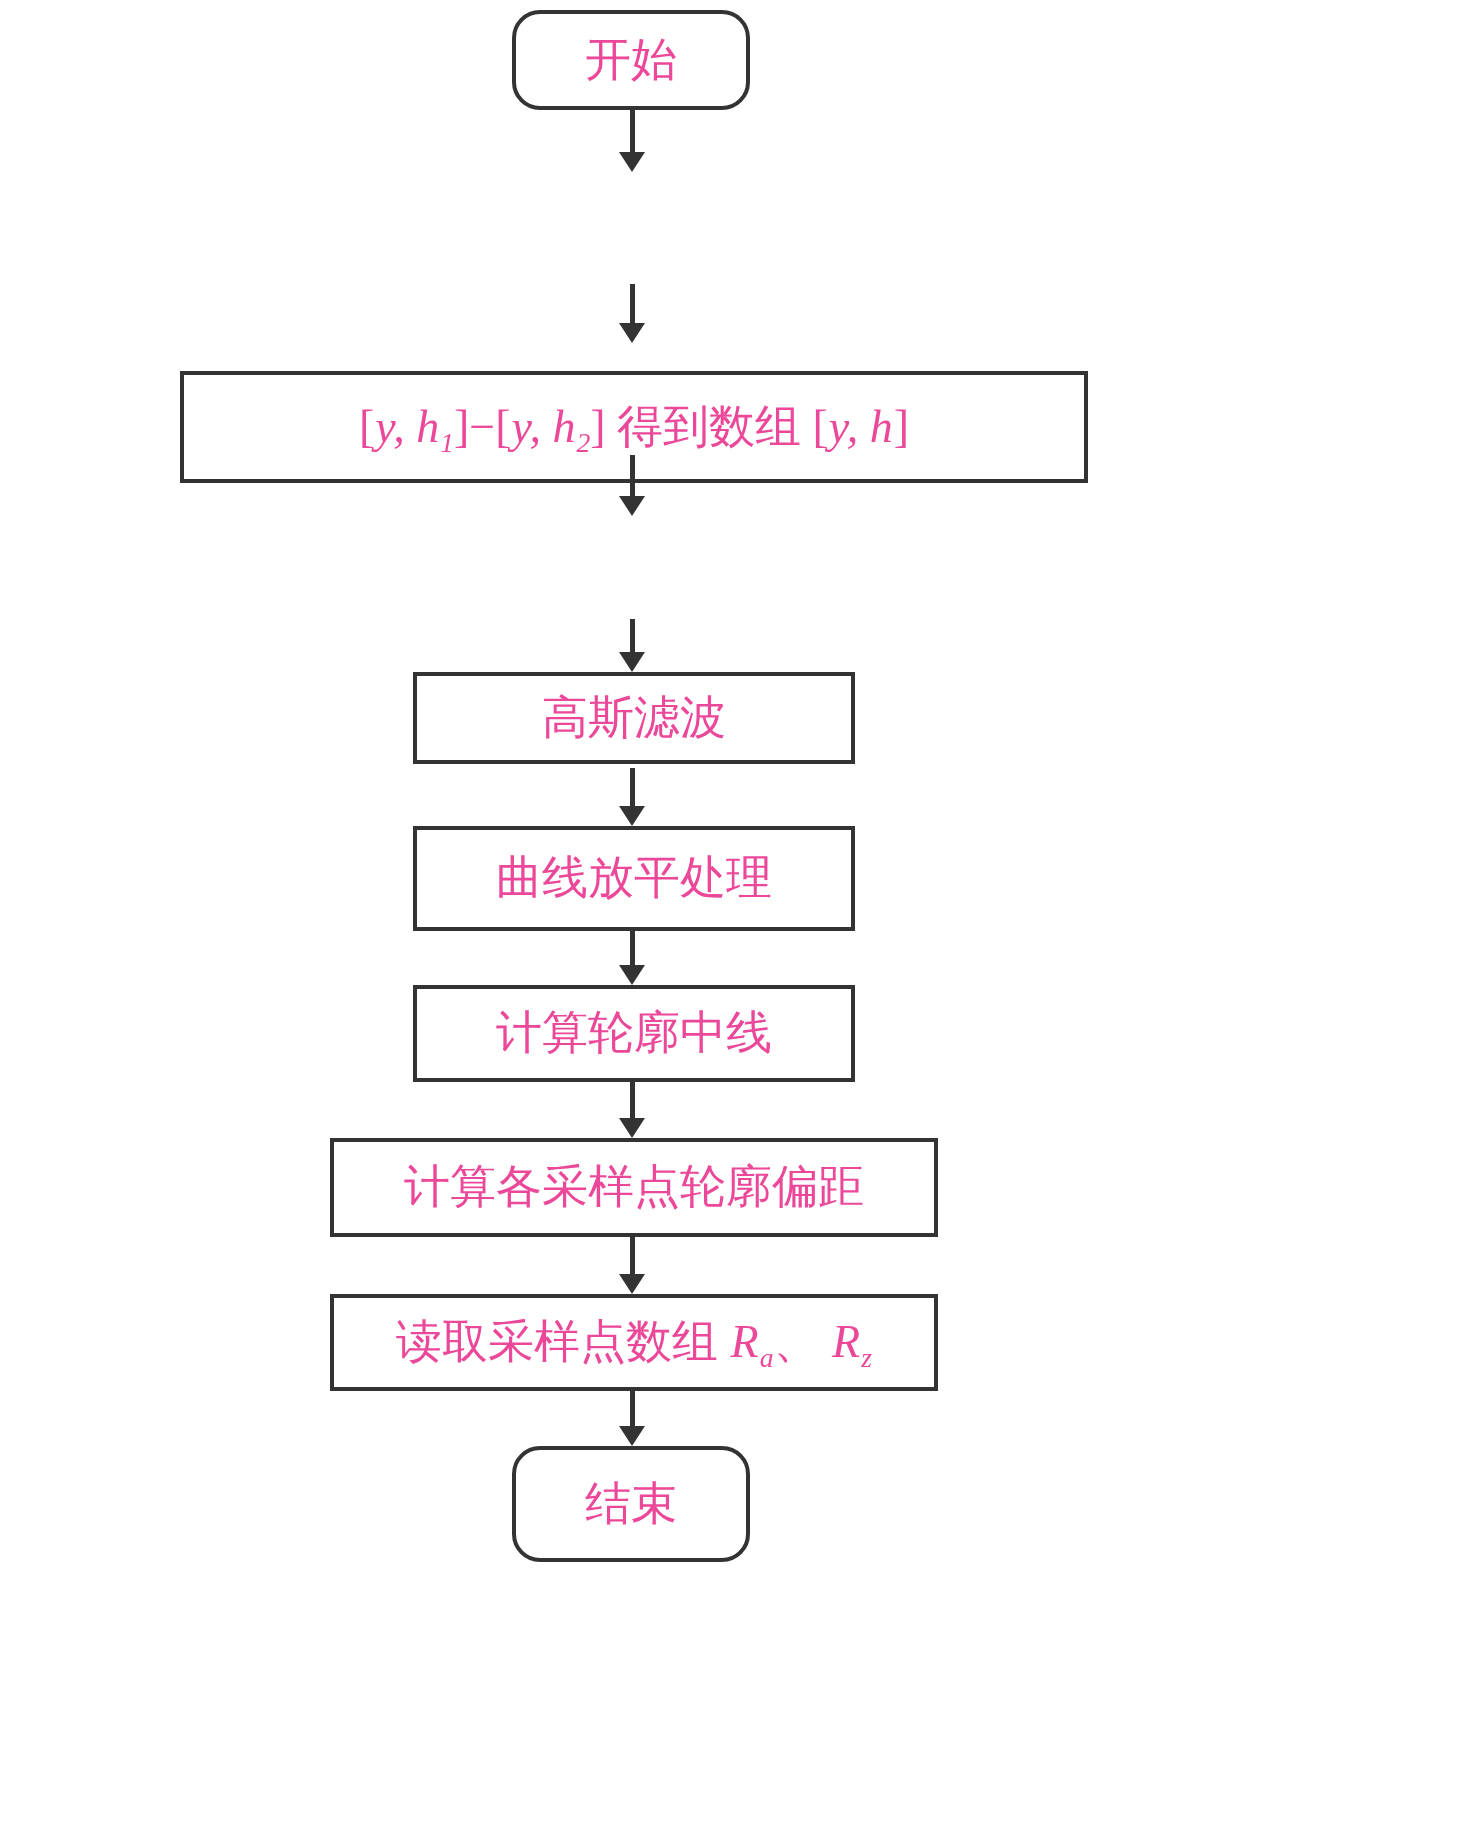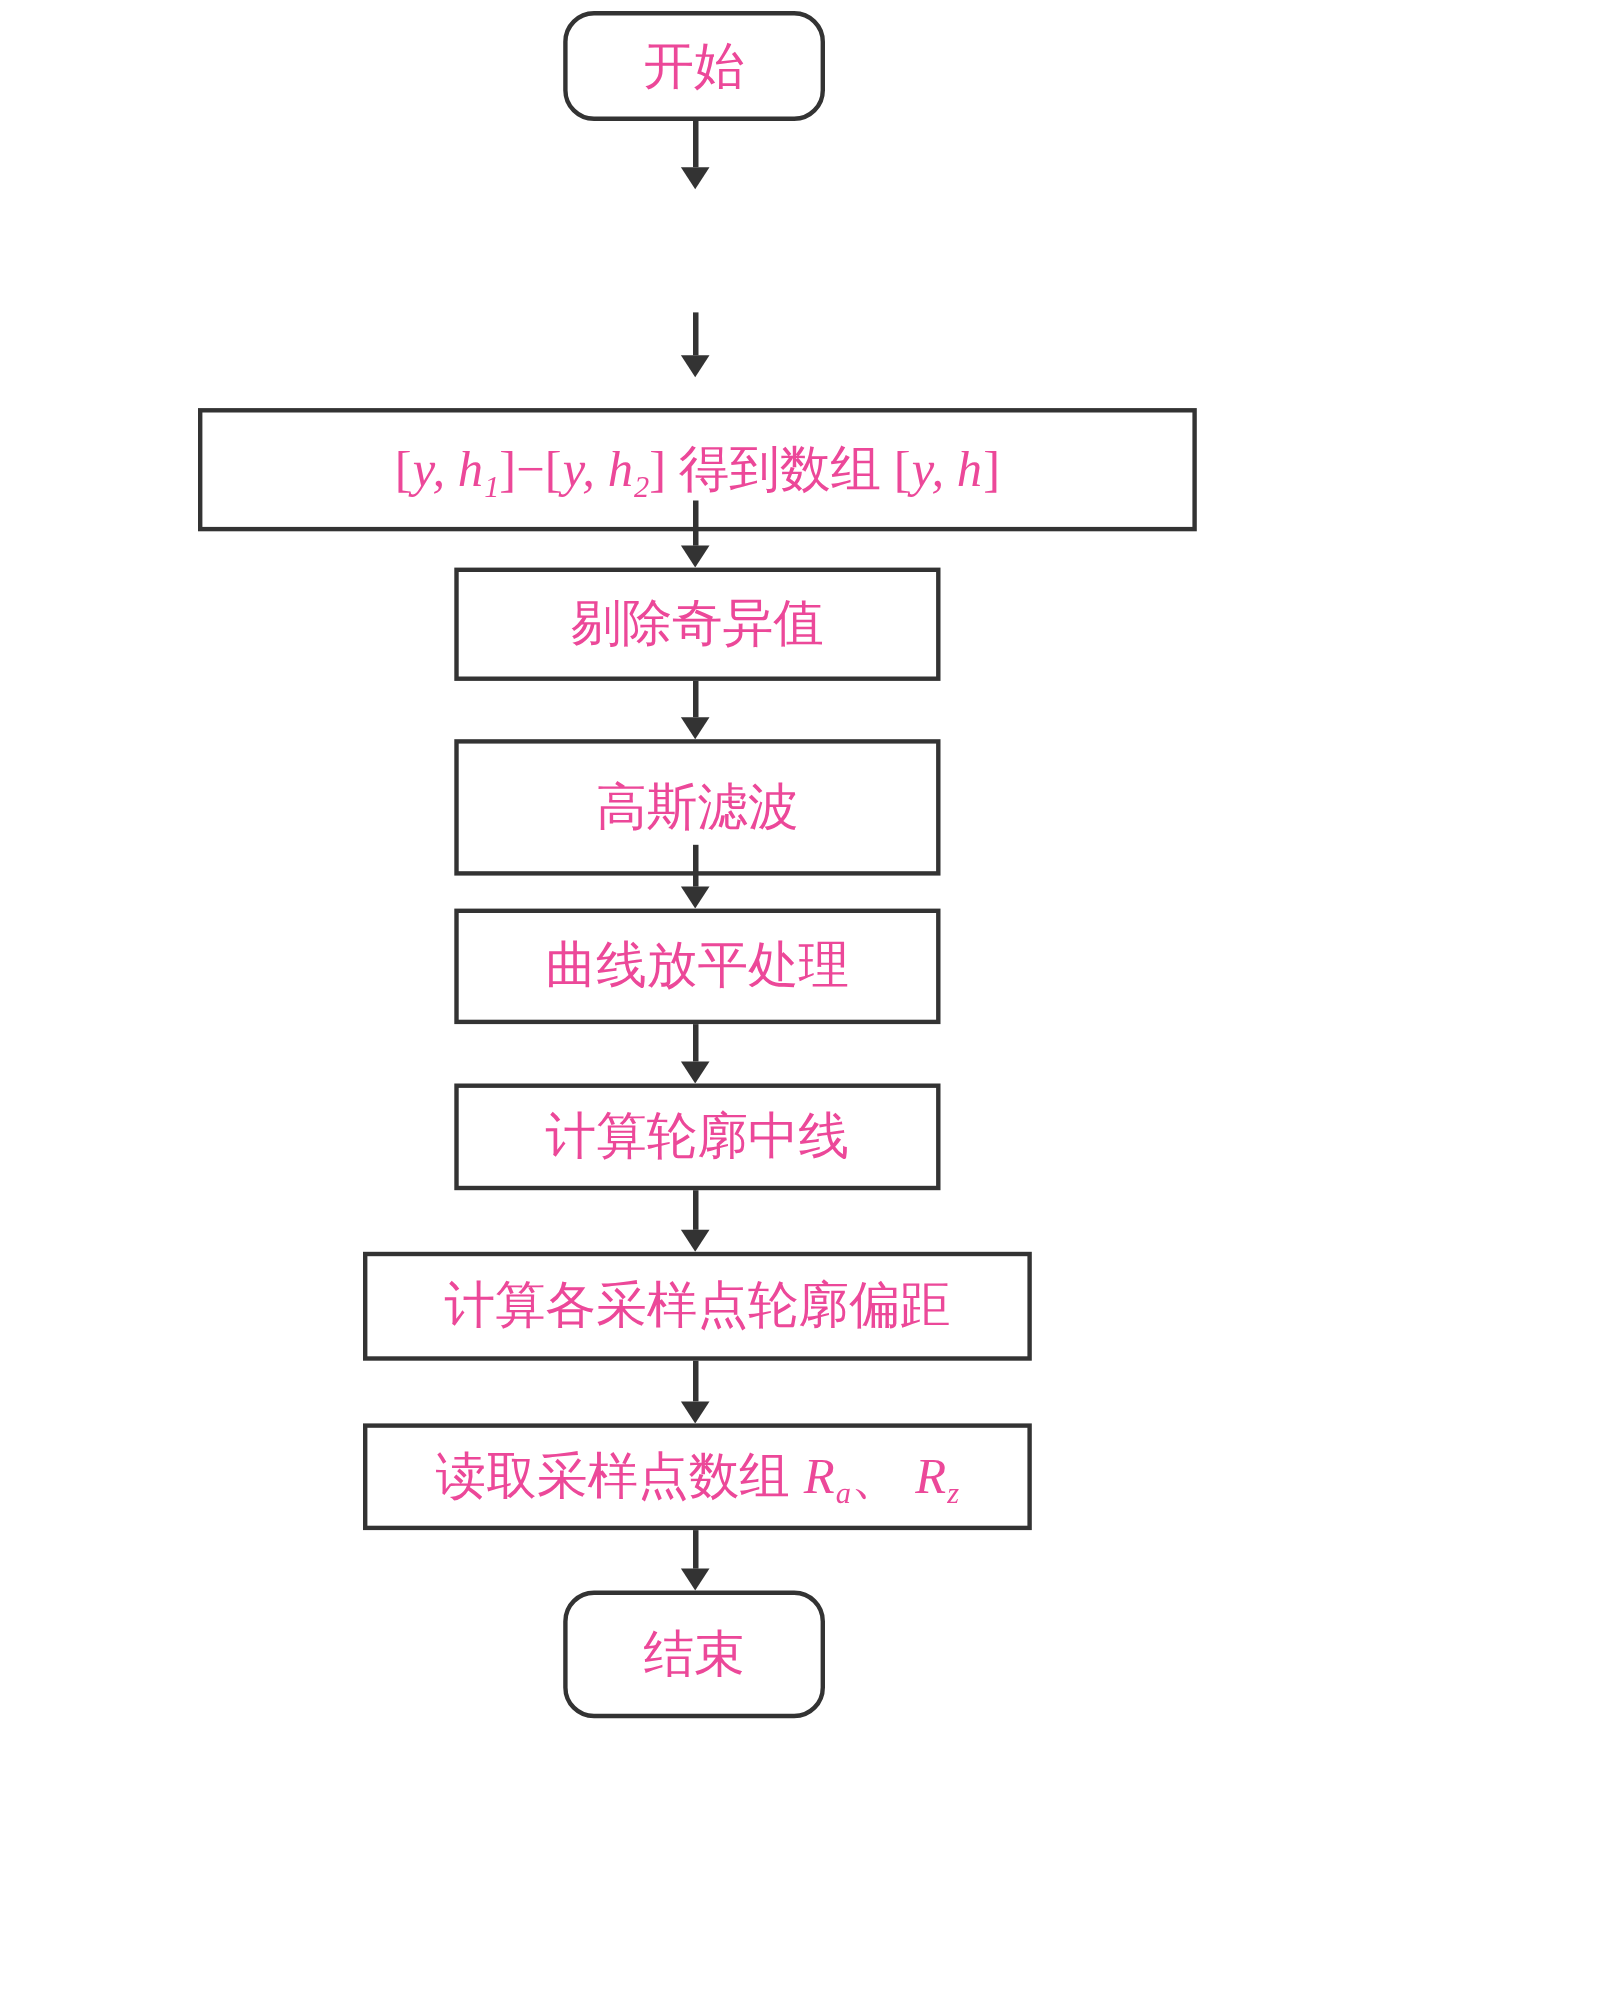--- a/index.html
+++ b/index.html
@@ -87,30 +87,27 @@
     <span>
       <span>[</span><span class="var">y, h</span><sub>1</sub><span>]−[</span><span class="var">y, h</span><sub>2</sub><span>] 得到数组 [</span><span class="var">y, h</span><span>]</span>
     </span>
   </div>
 
   <div class="arrow" style="top:455px; height:61px;">
     <div class="shaft"></div>
     <div class="head"></div>
   </div>
 
-  <div class="node" style="left:413px; top:516px; width:442px; height:103px;">
-    <span>剔除奇异值</span>
-  </div>
 
   <div class="arrow" style="top:619px; height:53px;">
     <div class="shaft"></div>
     <div class="head"></div>
   </div>
 
-  <div class="node" style="left:413px; top:672px; width:442px; height:124px;">
+  <div class="node" style="left:413px; top:672px; width:442px; height:92px;">
     <span>高斯滤波</span>
   </div>
 
   <div class="arrow" style="top:768px; height:58px;">
     <div class="shaft"></div>
     <div class="head"></div>
   </div>
 
   <div class="node" style="left:413px; top:826px; width:442px; height:105px;align-items:center;">
     <span>曲线放平处理</span>

